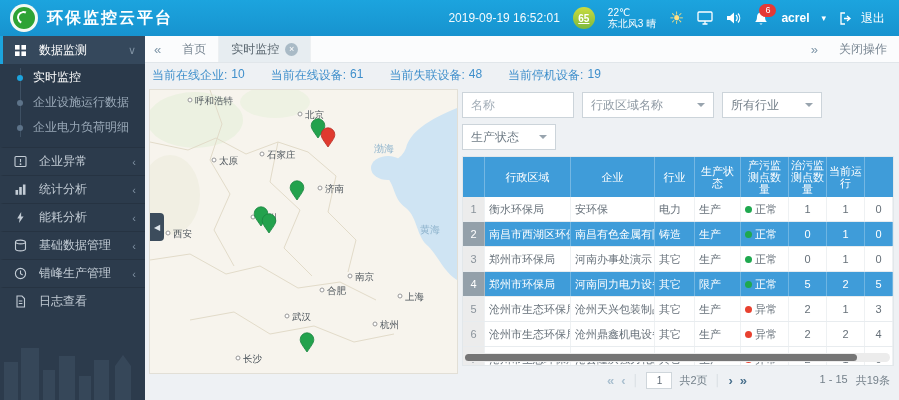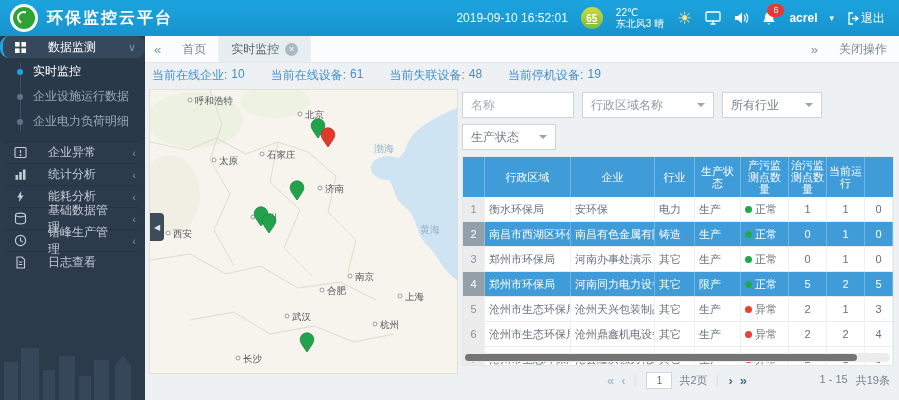--- a/index.html
+++ b/index.html
@@ -13,25 +13,25 @@
   .title{font-size:16px;font-weight:bold;letter-spacing:2px;}
   .hright{margin-left:auto;display:flex;align-items:center;gap:13px;padding-right:14px;font-size:12px;}
   .dt{opacity:.95;}
   .aqi{width:22px;height:22px;border-radius:50%;background:linear-gradient(#cbdc3e,#7cb93e);display:inline-flex;align-items:center;justify-content:center;font-size:10px;font-weight:bold;flex:none;text-decoration:underline;}
   .wx{display:flex;flex-direction:column;line-height:11px;font-size:10px;}
   .sun{font-size:17px;color:#ffe082;line-height:1;}
   .hicon{display:inline-flex;align-items:center;position:relative;cursor:pointer;}
   .badge{position:absolute;top:-7px;right:-8px;background:#e53935;color:#fff;border-radius:8px;min-width:13px;height:13px;line-height:13px;font-size:9px;font-style:normal;text-align:center;padding:0 2px;}
   .user{display:inline-flex;align-items:center;gap:12px;cursor:pointer;font-weight:bold;}
   .caret{font-style:normal;font-size:9px;}
-  .logout{display:inline-flex;align-items:center;gap:0;cursor:pointer;}
+  .logout{display:inline-flex;align-items:center;gap:8px;cursor:pointer;}
 
   
   .sidebar{position:absolute;left:0;top:36px;width:145px;height:364px;background:#2c3b4c;overflow:hidden;z-index:10;}
-  .sgroup{height:22px;display:flex;align-items:center;gap:21px;padding:0 9px 0 10px;font-size:12px;color:#c3ccd5;border-left:3px solid transparent;box-sizing:border-box;cursor:pointer;border-top:1px solid rgba(0,0,0,.12);border-radius:9px;}
+  .sgroup{height:28px;display:flex;align-items:center;gap:12px;padding:0 9px 0 10px;font-size:12px;color:#c3ccd5;border-left:3px solid transparent;box-sizing:border-box;cursor:pointer;border-top:1px solid rgba(0,0,0,.12);}
   .sgroup.active{border-left-color:#1ca4de;background:#35485c;color:#fff;}
   .sicon{width:14px;display:inline-flex;justify-content:center;flex:none;}
   .schev{margin-left:auto;font-size:11px;color:#7f91a2;}
   .ssub{position:relative;padding:1px 0 7px;background:#28364536;}
   .ssub::before{content:"";position:absolute;left:20px;top:4px;bottom:10px;border-left:1px solid #3e5063;}
   .ssub-item{position:relative;height:25px;line-height:25px;padding-left:33px;font-size:12px;color:#9aa9b8;cursor:pointer;white-space:nowrap;overflow:hidden;}
   .ssub-item::before{content:"";position:absolute;left:17px;top:10px;width:6px;height:6px;border-radius:50%;background:#5d7389;}
   .ssub-item.active{color:#fff;}
   .ssub-item.active::before{background:#1ca4de;}
   .skyline{position:absolute;left:0;bottom:0;opacity:.33;}
@@ -105,21 +105,21 @@
 </style>
 </head>
 <body>
 
 <div class="screen">
 
   <div class="header">
     <div class="logo"></div>
     <div class="title">环保监控云平台</div>
     <div class="hright">
-      <span class="dt">2019-09-10 16:52:01</span>
+      <span class="dt">2019-09-19 16:52:01</span>
       <span class="aqi">65</span>
       <span class="wx">
         <span>22℃</span>
         <span>东北风3 晴</span>
       </span>
       <span class="sun">☀</span>
       <span class="hicon">
         <svg width="16" height="14" viewBox="0 0 16 14">
             <rect x="1" y="1" width="14" height="9" rx="1" fill="none" stroke="#fff" stroke-width="1.3"></rect>
             <path d="M5.5 13h5M8 10v3" stroke="#fff" stroke-width="1.3" fill="none"></path>

